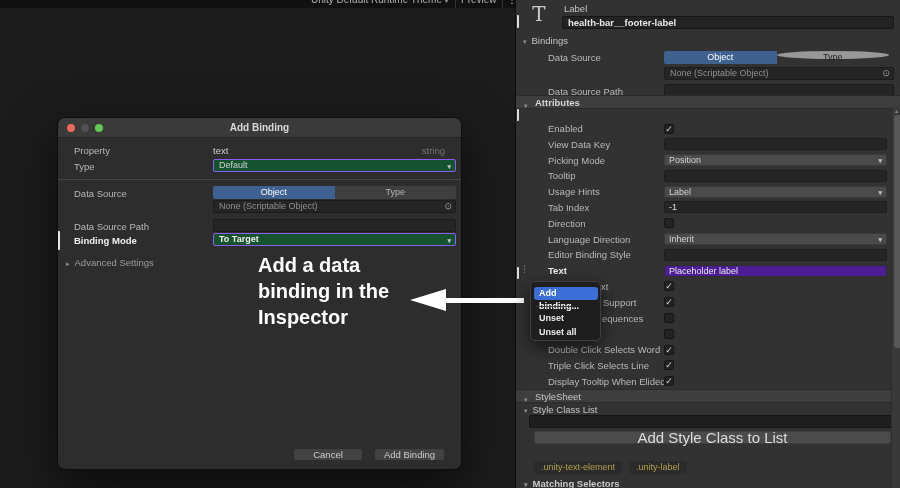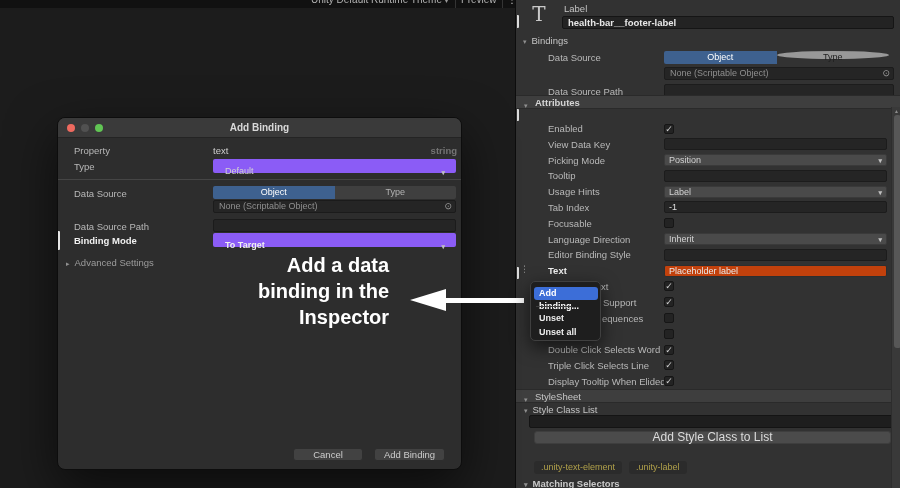--- a/index.html
+++ b/index.html
@@ -37,54 +37,54 @@
   .sec-header { position:absolute; left:0; width:385px; height:14px; background:#3e3e3e; border-top:1px solid #2a2a2a; border-bottom:1px solid #2a2a2a; line-height:13px; }
   .sec-header .fo-caret { position:absolute; left:8px; top:3px; }
   .sec-header .sh-label { position:absolute; left:19px; font-weight:bold; color:#d4d4d4; }
   
   .rows { position:absolute; left:0; top:121px; width:375px; }
   .irow { position:relative; height:15.8px; }
   .irow .ilabel { position:absolute; left:32px; top:1px; line-height:14px; white-space:nowrap; }
   .irow.p1 .ilabel { left:85px; } .irow.p2 .ilabel { left:87px; } .irow.p3 .ilabel { left:86px; }
   .irow .ifield { position:absolute; left:148px; top:1.5px; width:223px; height:12px; background:#252525; border:1px solid #1c1c1c; border-radius:2px; color:#d8d8d8; font-size:9px; line-height:10px; padding-left:4px; }
   .irow .ifield.dd { background:#4a4a4a; border-color:#3a3a3a; color:#d2d2d2; }
-  .irow .ifield.txt { background:#c2410c; border-color:#2e2e2e; color:#e9e9e9; }
+  .irow .ifield.txt { background:#4c1d95; border-color:#2e2e2e; color:#e9e9e9; }
   .dd-caret { position:absolute; right:4px; top:1px; font-size:7px; color:#c0c0c0; }
   .cb { position:absolute; left:148px; top:2.5px; width:10px; height:10px; background:#232323; border:1px solid #161616; border-radius:2px; color:#d0d0d0; font-size:9px; line-height:9px; text-align:center; }
   .cb.checked::after { content:"\2713"; }
   .boldlbl { font-weight:bold; color:#efefef; }
   .draghandle { position:absolute; left:4px; top:1px; font-size:9px; color:#9a9a9a; letter-spacing:-1px; }
   
   .class-input { position:absolute; left:13px; top:415px; width:367px; height:13px; background:#1e1e1e; border:1px solid #141414; border-radius:2px; }
-  .gbtn { position:absolute; left:18px; width:357px; height:13px; background:#4b4b4b; border:1px solid #3e3e3e; border-radius:3px; color:#dcdcdc; text-align:center; line-height:11px; font-size:12px; }
+  .gbtn { position:absolute; left:18px; width:357px; height:13px; background:#4b4b4b; border:1px solid #3e3e3e; border-radius:3px; color:#dcdcdc; text-align:center; line-height:11px; font-size:15px; }
   .pillrow { position:absolute; left:18px; top:461px; display:flex; gap:7px; }
   .pill { height:13px; background:#2b2b2b; border-radius:3px; padding:0 7px; line-height:13px; font-size:9px; color:#b0a04a; }
   
   .sbar { position:absolute; left:375px; top:107px; width:10px; height:381px; background:#393939; border-left:1px solid #2d2d2d; }
   .sbar .thumb { position:absolute; left:1.5px; top:8px; width:7px; height:233px; background:#575757; border-radius:3px; }
   .sbar .uparrow { position:absolute; left:2px; top:1px; font-size:5px; color:#8d8d8d; }
 
   
   .dialog { position:absolute; left:57px; top:117px; width:405px; height:353px; background:#2d2d2d; border:1px solid #0d0d0d; border-radius:8px; box-shadow:0 18px 50px rgba(0,0,0,.6); font-size:9.5px; color:#b8b8b8; z-index:5; }
   .dlg-titlebar { position:absolute; left:0; top:0; width:100%; height:20px; background:#3a3a3a; border-radius:7px 7px 0 0; border-bottom:1px solid #242424; }
   .dlg-title { text-align:center; line-height:20px; font-weight:bold; font-size:10px; color:#d9d9d9; }
   .lights { position:absolute; left:9px; top:6px; display:flex; gap:6px; }
   .light { width:8px; height:8px; border-radius:50%; }
   .dlg-label { position:absolute; left:16px; }
   .dlg-value { position:absolute; left:155px; color:#cfcfcf; }
-  .dlg-typehint { position:absolute; right:4px; color:#747474;font-weight:bold; }
+  .dlg-typehint { position:absolute; right:16px; color:#747474; }
   .dlg-control { position:absolute; left:155px; width:243px; height:13px; border-radius:2px; font-size:9px; line-height:11px; }
-  .dlg-dd { background:#000000; border:7px solid #8b5cf6; color:#d2d2d2; padding-left:5px; }
+  .dlg-dd { background:#14532d; border:1px solid #8b5cf6; color:#d2d2d2; padding-left:5px; }
   .dlg-field { background:#252525; border:1px solid #1b1b1b; color:#8f8f8f; padding-left:5px; }
   .dlg-sep { position:absolute; left:0; top:61px; width:100%; height:1px; background:#454545; }
   .dlg-marker { position:absolute; left:0; top:113px; width:2px; height:19px; background:#e6e6e6; border-radius:0 1px 1px 0; }
   .dlg-btn { position:absolute; top:330px; height:13px; background:#424242; border:1px solid #2d2d2d; border-radius:3px; color:#cdcdcd; text-align:center; line-height:11px; font-size:9.5px; }
 
   
-  .annotation { position:absolute; left:258px; top:252px; font-size:20px; line-height:26px; font-weight:bold; color:#fff; z-index:6;text-align:right; }
+  .annotation { position:absolute; left:258px; top:252px; font-size:20px; line-height:26px; font-weight:bold; color:#fff; z-index:6; }
   .arrow-head { position:absolute; left:410px; top:289px; width:0; height:0; border-top:11px solid transparent; border-bottom:11px solid transparent; border-right:36px solid #fff; z-index:6; }
   .arrow-shaft { position:absolute; left:444px; top:298px; width:80px; height:5px; background:#fff; z-index:6; }
 
   
   .cmenu { position:absolute; left:530px; top:281px; width:71px; height:60px; background:#1e1e1e; border:1px solid #3f3f3f; border-radius:5px; box-shadow:0 6px 18px rgba(0,0,0,.6); z-index:7; font-size:9px; color:#ececec; }
   .cmenu .hi { position:absolute; left:3px; top:5px; width:64px; height:13px; background:#3c6ed8; border-radius:3px; color:#fff; font-weight:bold; line-height:13px; padding-left:5px; }
   .cmenu .msep { position:absolute; left:5px; top:24px; width:36px; height:1px; background:#3f3f3f; }
   .cmenu .mi1 { position:absolute; left:8px; top:31px; font-weight:bold; }
   .cmenu .mi2 { position:absolute; left:8px; top:45px; font-weight:bold; }
 </style>
@@ -143,21 +143,21 @@
         </div>
       <div class="irow">
           <span class="ilabel">Usage Hints</span>
           <span class="ifield dd"><span>Label</span><b class="dd-caret">▾</b></span>
         </div>
       <div class="irow">
           <span class="ilabel">Tab Index</span>
           <span class="ifield" style="color:#e0e0e0">-1</span>
         </div>
       <div class="irow">
-          <span class="ilabel">Focusable</span>
+          <span class="ilabel">Direction</span>
           <span class="cb"></span>
         </div>
       <div class="irow">
           <span class="ilabel">Language Direction</span>
           <span class="ifield dd"><span>Inherit</span><b class="dd-caret">▾</b></span>
         </div>
       <div class="irow">
           <span class="ilabel">Editor Binding Style</span>
           <span class="ifield"></span>
         </div>

